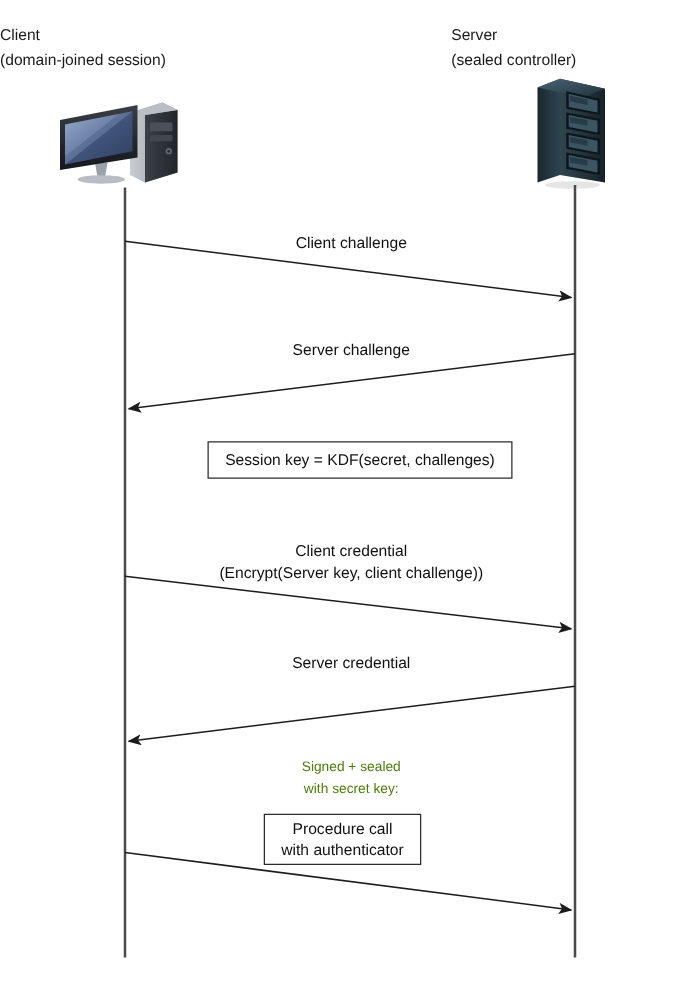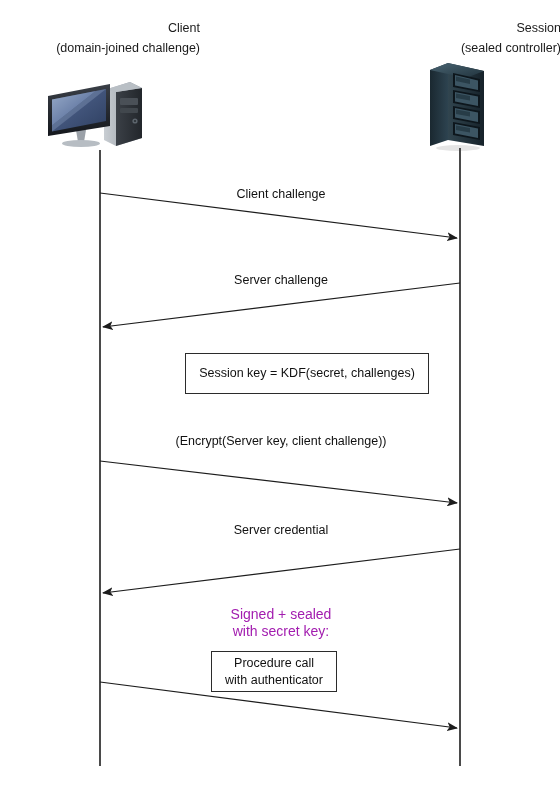--- a/index.html
+++ b/index.html
@@ -13,21 +13,21 @@
   }
   #diagram-root {
     position: relative;
     width: 560px;
     height: 790px;
     background: #ffffff;
     overflow: hidden;
   }
   .actor-header {
     position: absolute;
-    text-align: right;
+    text-align: left;
     font-size: 12.5px;
     line-height: 20px;
     color: #1a1a1a;
     white-space: nowrap;
   }
   .actor-header .actor-title { display: block; }
   .actor-header .actor-sub { display: block; }
 
   .node-icon {
     position: absolute;
@@ -56,23 +56,23 @@
     flex-direction: column;
     align-items: center;
     justify-content: center;
     white-space: nowrap;
   }
   .note-box span { display: block; }
 
   .free-note {
     position: absolute;
     text-align: center;
-    font-size: 14px;
+    font-size: 11px;
     line-height: 17px;
-    color: #a21caf;
+    color: #4d7c0f;
     white-space: nowrap;
   }
   .free-note span { display: block; }
 
   svg.layer {
     position: absolute;
     left: 0;
     top: 0;
     width: 560px;
     height: 790px;
@@ -80,25 +80,25 @@
   }
   svg.layer.arrows { pointer-events: none; }
 </style>
 </head>
 <body>
 
 <div id="diagram-root">
 
   <div class="actor-header" style="left:0px; top:18px; width:200px;">
     <span class="actor-title">Client</span>
-    <span class="actor-sub">(domain-joined challenge)</span>
+    <span class="actor-sub">(domain-joined session)</span>
   </div>
 
   <div class="actor-header" style="left:361px; top:18px; width:200px;">
-    <span class="actor-title">Session</span>
+    <span class="actor-title">Server</span>
     <span class="actor-sub">(sealed controller)</span>
   </div>
 
   <div class="node-icon" style="left:44px; top:72px; width:100px; height:80px;">
     <svg width="100" height="80" viewBox="0 0 100 80" xmlns="http://www.w3.org/2000/svg">
       <defs>
         <linearGradient id="scr" x1="0" y1="0" x2="1" y2="1">
           <stop offset="0%" stop-color="#9fb2cf"></stop>
           <stop offset="42%" stop-color="#5e739e"></stop>
           <stop offset="43%" stop-color="#44577e"></stop>
@@ -201,28 +201,29 @@
 
   <div class="msg-label" style="left:131px; top:272px; width:300px;">
     <span>Server challenge</span>
   </div>
 
   <div class="msg-label" style="left:131px; top:186px; width:300px;">
     <span>Client challenge</span>
   </div>
 
   <div class="msg-label" style="left:101px; top:433px; width:360px;">
+    <span>Client credential</span>
     <span>(Encrypt(Server key, client challenge))</span>
   </div>
 
   <div class="msg-label" style="left:101px; top:522px; width:360px;">
     <span>Server credential</span>
   </div>
 
-  <div class="note-box" style="left:166px; top:353px; width:244px; height:41px;margin-left:19px;">
+  <div class="note-box" style="left:166px; top:353px; width:244px; height:30px;">
     <span>Session key = KDF(secret, challenges)</span>
   </div>
 
   <div class="free-note" style="left:181px; top:606px; width:200px;">
     <span>Signed + sealed</span>
     <span>with secret key:</span>
   </div>
 
   <div class="note-box" style="left:211px; top:651px; width:126px; height:41px;align-items:center;">
     <span>Procedure call</span>

